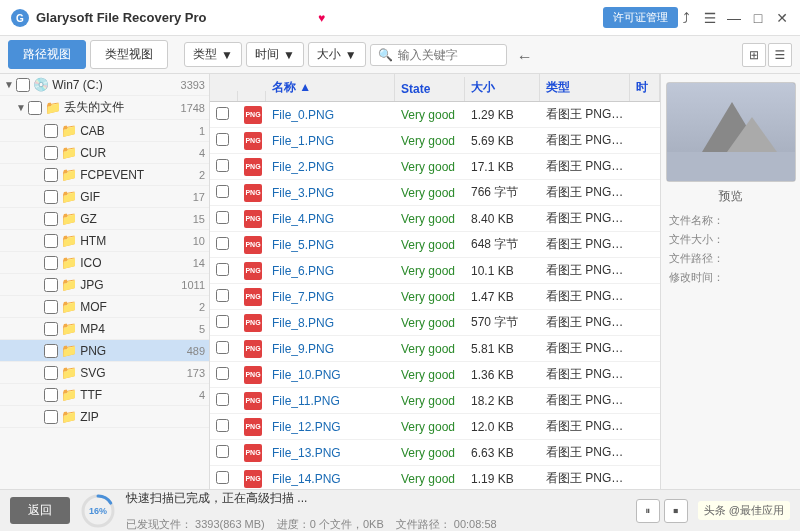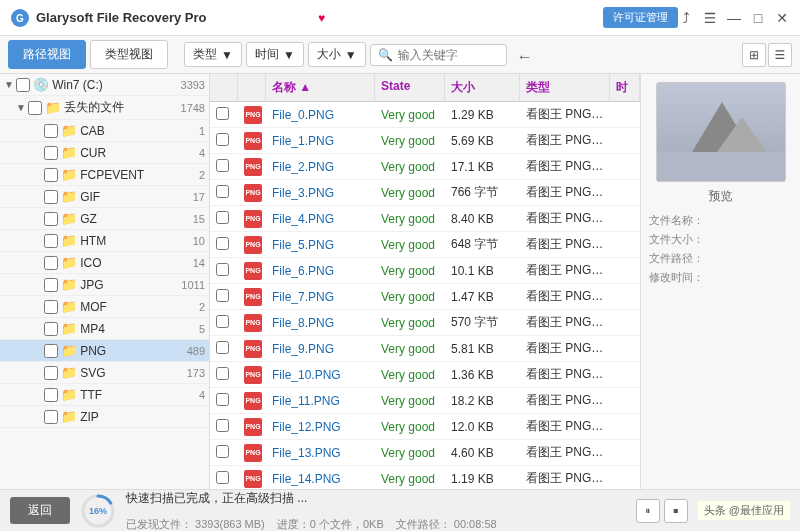--- a/index.html
+++ b/index.html
@@ -96,21 +96,22 @@
       overflow: hidden;
       display: flex;
       flex-direction: column;
     }
     .file-list-header {
       display: flex;
       background: #f0f0f0;
       border-bottom: 1px solid #ccc;
       font-size: 12px;
       font-weight: bold;
-      color: #a21caf;
+      color: #1d4ed8;
+      align-items: flex-end;
     }
     .file-list-header .col { padding: 5px 6px; border-right: 1px solid #ddd; }
     .file-list-header .col-checkbox { width: 28px; }
     .file-list-header .col-icon { width: 28px; }
     .file-list-header .col-name { flex: 2; }
     .file-list-header .col-state { width: 70px; }
     .file-list-header .col-size { width: 75px; }
     .file-list-header .col-type { width: 90px; overflow: hidden; }
     .file-list-header .col-time { width: 30px; overflow: hidden; }
     .file-list-body { overflow-y: auto; flex: 1; }
@@ -130,21 +131,21 @@
     .file-row .col-time { width: 30px; }
     .png-icon {
       display: inline-block; width: 18px; height: 18px;
       background: #e04040; color: white; font-size: 7px;
       border-radius: 2px; text-align: center; line-height: 18px;
       font-weight: bold;
     }
 
     
     .preview-panel {
-      width: 160px;
+      width: 140px;
       background: #f7f7f7;
       border-left: 1px solid #ddd;
       display: flex;
       flex-direction: column;
       align-items: center;
       padding: 8px;
     }
     .preview-image-area {
       width: 130px; height: 100px;
       background: linear-gradient(135deg, #b0b0b0 25%, #888 50%, #aaa 75%);
@@ -485,21 +486,21 @@
       <div class="col col-state">Very good</div>
       <div class="col col-size">12.0 KB</div>
       <div class="col col-type">看图王 PNG 图片</div>
       <div class="col col-time"></div>
     </div>
         <div class="file-row">
       <div class="col col-checkbox"><input type="checkbox" style=""></div>
       <div class="col col-icon"><span class="png-icon">PNG</span></div>
       <div class="col col-name">File_13.PNG</div>
       <div class="col col-state">Very good</div>
-      <div class="col col-size">4.60 KB</div>
+      <div class="col col-size">6.63 KB</div>
       <div class="col col-type">看图王 PNG 图片</div>
       <div class="col col-time"></div>
     </div>
         <div class="file-row">
       <div class="col col-checkbox"><input type="checkbox" style=""></div>
       <div class="col col-icon"><span class="png-icon">PNG</span></div>
       <div class="col col-name">File_14.PNG</div>
       <div class="col col-state">Very good</div>
       <div class="col col-size">1.19 KB</div>
       <div class="col col-type">看图王 PNG 图片</div>

